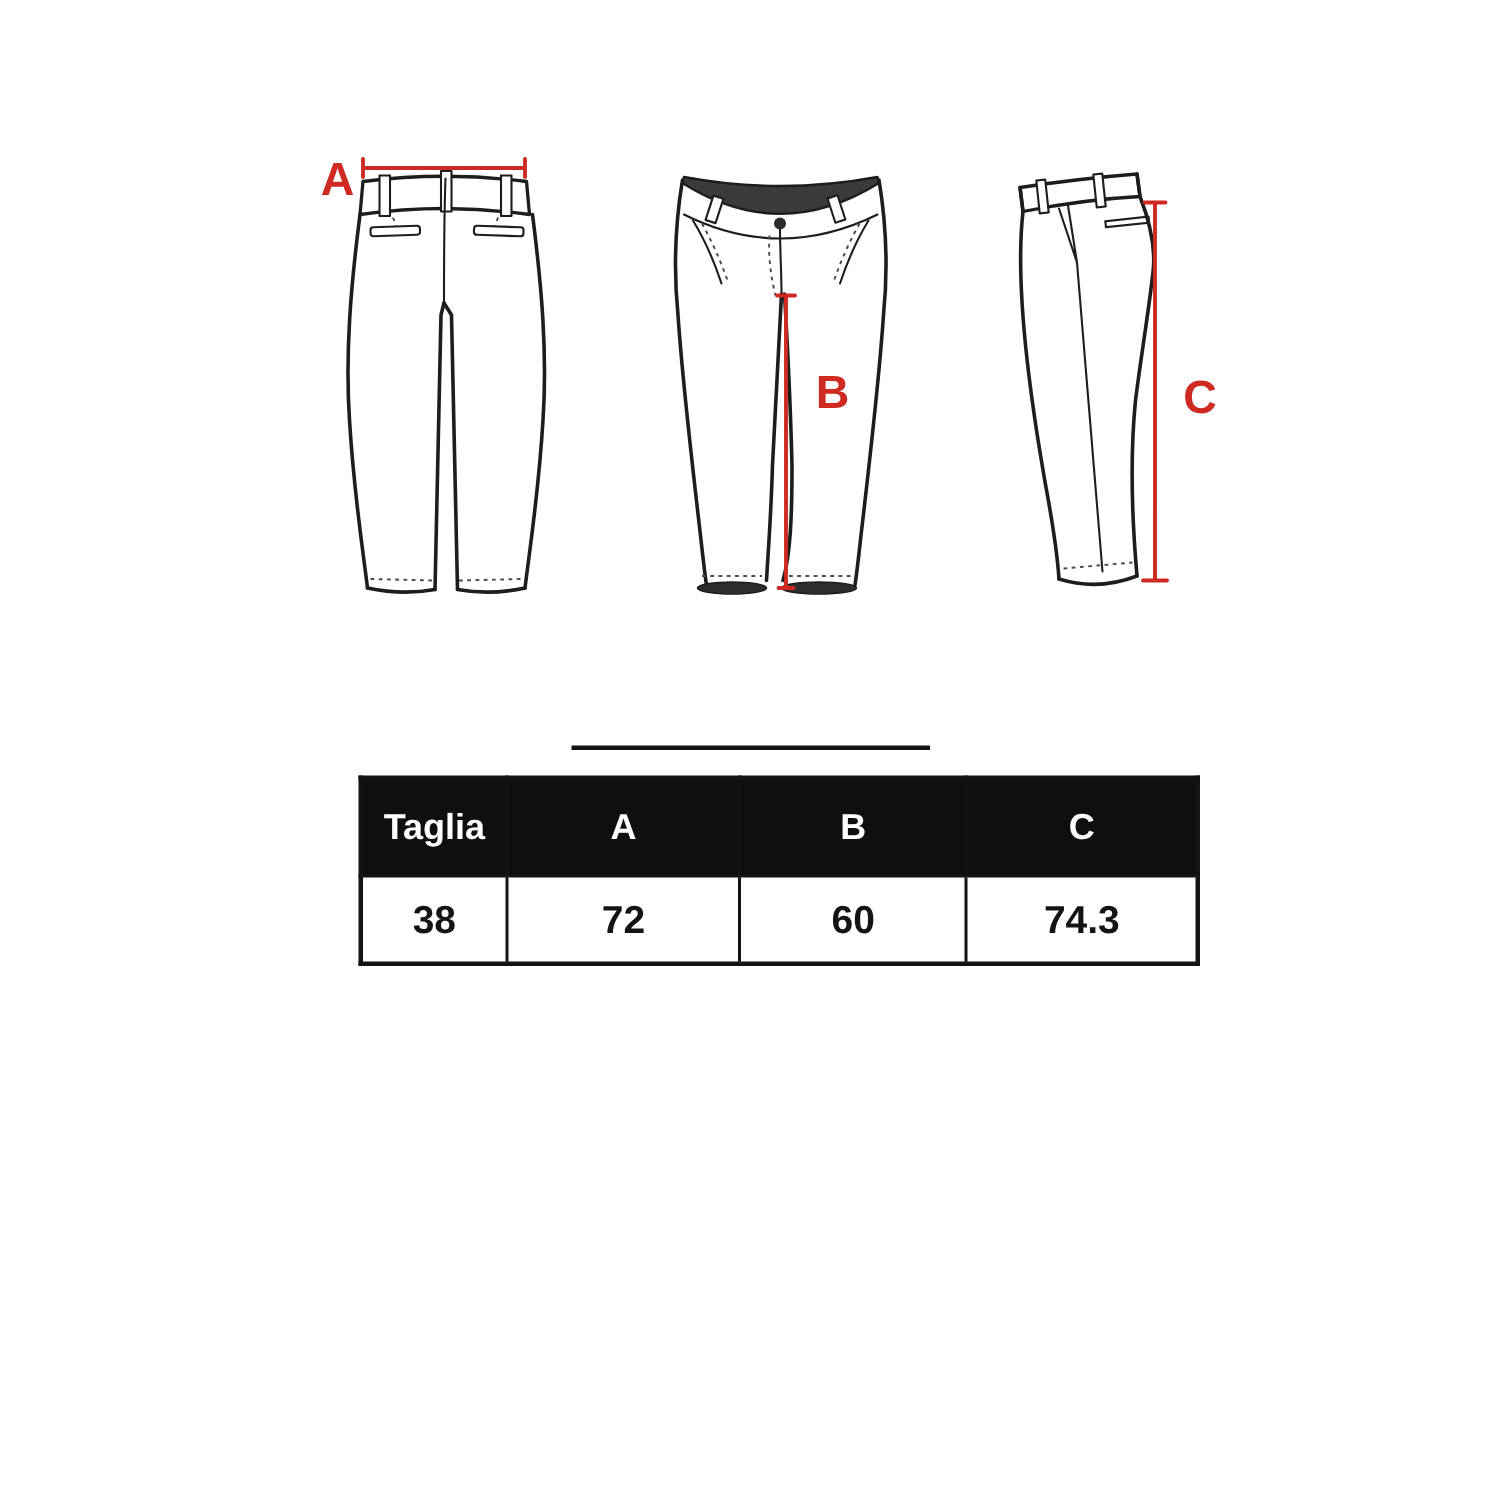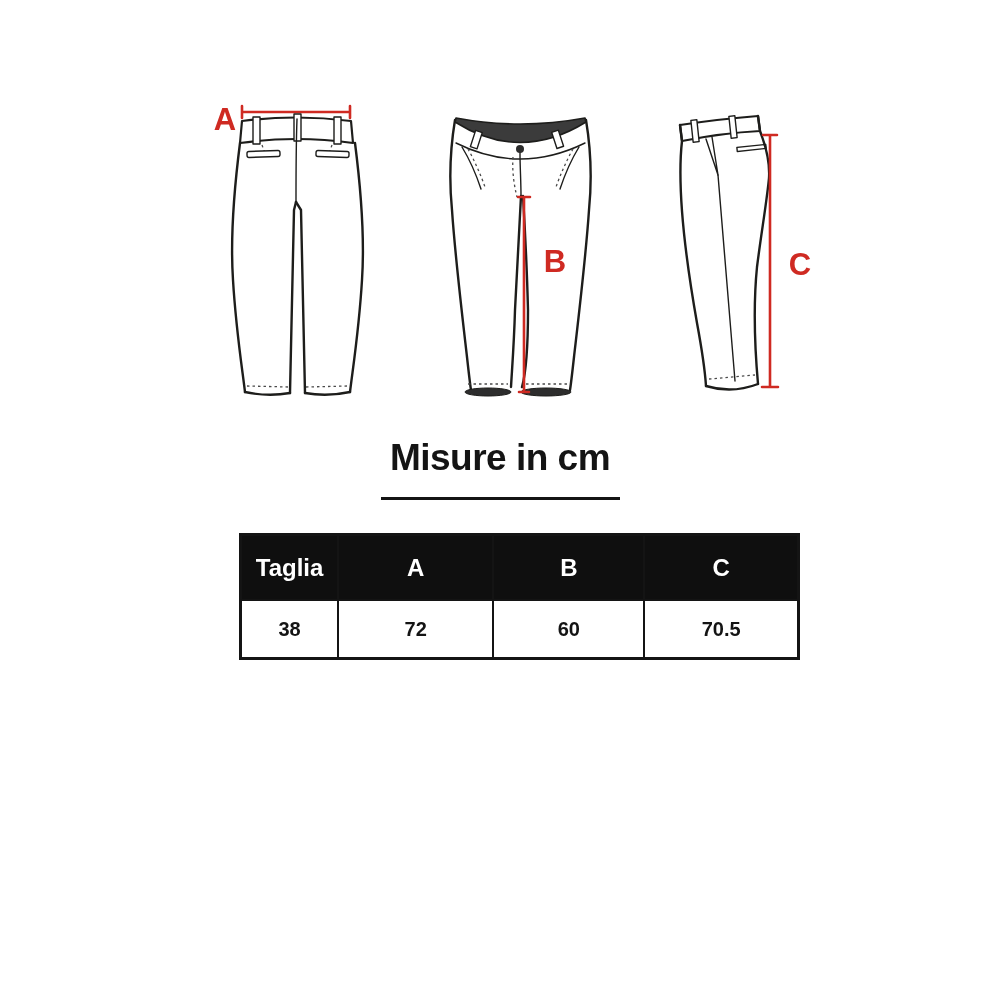--- a/index.html
+++ b/index.html
@@ -25,32 +25,32 @@
 
   .page-title{
     position:absolute;top:437px;left:0;width:1000px;margin:0;
     text-align:center;font-size:37px;font-weight:800;color:#141414;
     letter-spacing:-0.5px;
   }
   .title-underline{
     position:absolute;top:497px;left:381px;width:239px;height:3px;background:#141414;
   }
   .size-table{
-    position:absolute;left:239px;top:533px;width:561px;
+    position:absolute;left:239px;top:517px;width:561px;
     border-collapse:collapse;table-layout:fixed;
     border:3px solid #141414;
   }
   .size-table th{
     background:#0f0f0f;color:#ffffff;height:61px;
     font-size:24px;font-weight:800;text-align:center;
     border:2px solid #141414;
   }
   .size-table td{
     background:#ffffff;color:#141414;height:54px;
-    font-size:20px;font-weight:700;text-align:center;
+    font-size:26px;font-weight:700;text-align:center;
     border:2px solid #141414;
   }
 </style>
 </head>
 <body>
 
 <div class="canvas">
 
   <figure class="view-back">
     <svg width="180" height="310" viewBox="0 0 180 310">
@@ -120,21 +120,20 @@
         <path class="ink" d="M56,281 Q82,289 108,279"></path>
         <path class="dotted" d="M59,274 L105,270"></path>
       </g>
       <g>
         <path class="red-line" d="M113,30 L127,30 M120,30 L120,282 M112,282 L128,282"></path>
       </g>
       <text x="150" y="170" text-anchor="middle" class="red-label">C</text>
     </svg>
   </figure>
 
-  <h1 class="page-title">Misure in cm</h1>
   <div class="title-underline"></div>
 
   <table class="size-table">
     <colgroup>
       <col style="width:17.5%">
       <col style="width:27.8%">
       <col style="width:27.1%">
       <col style="width:27.6%">
     </colgroup>
     <thead>
@@ -143,18 +142,18 @@
         <th>A</th>
         <th>B</th>
         <th>C</th>
       </tr>
     </thead>
     <tbody>
       <tr>
         <td>38</td>
         <td>72</td>
         <td>60</td>
-        <td>70.5</td>
+        <td>74.3</td>
       </tr>
     </tbody>
   </table>
 
 </div>
 
 </body></html>

